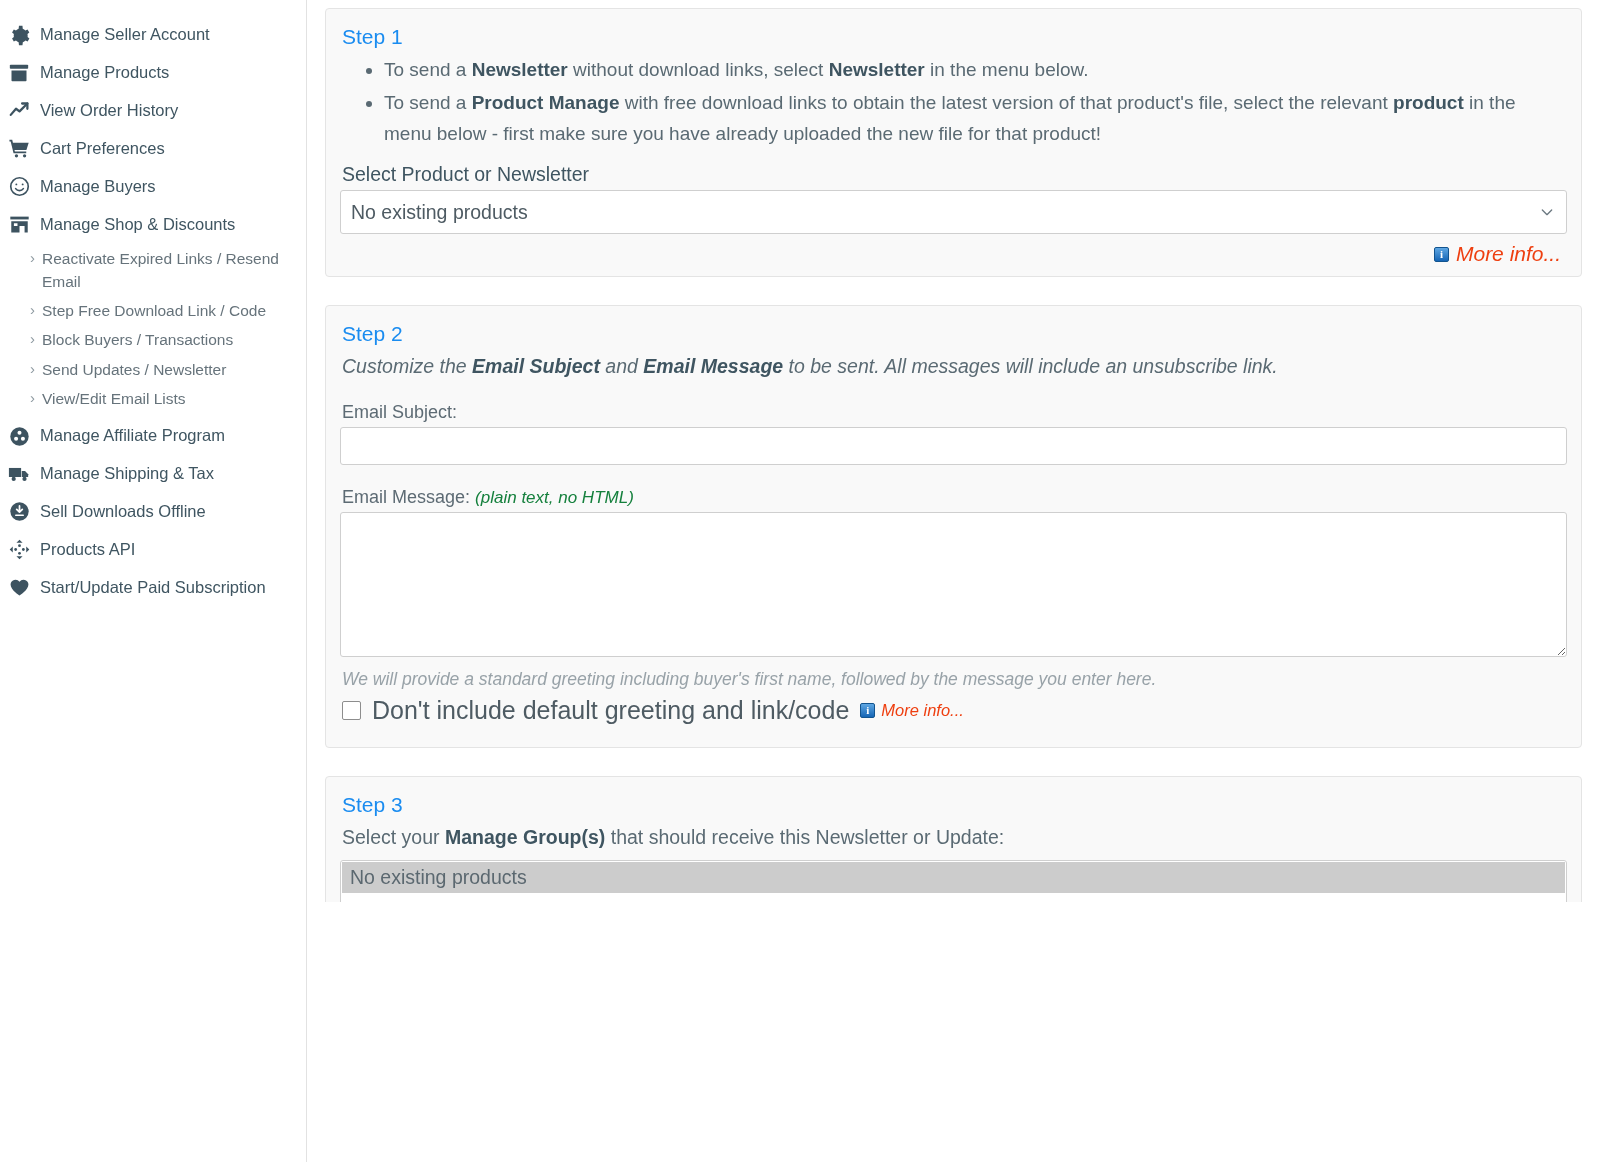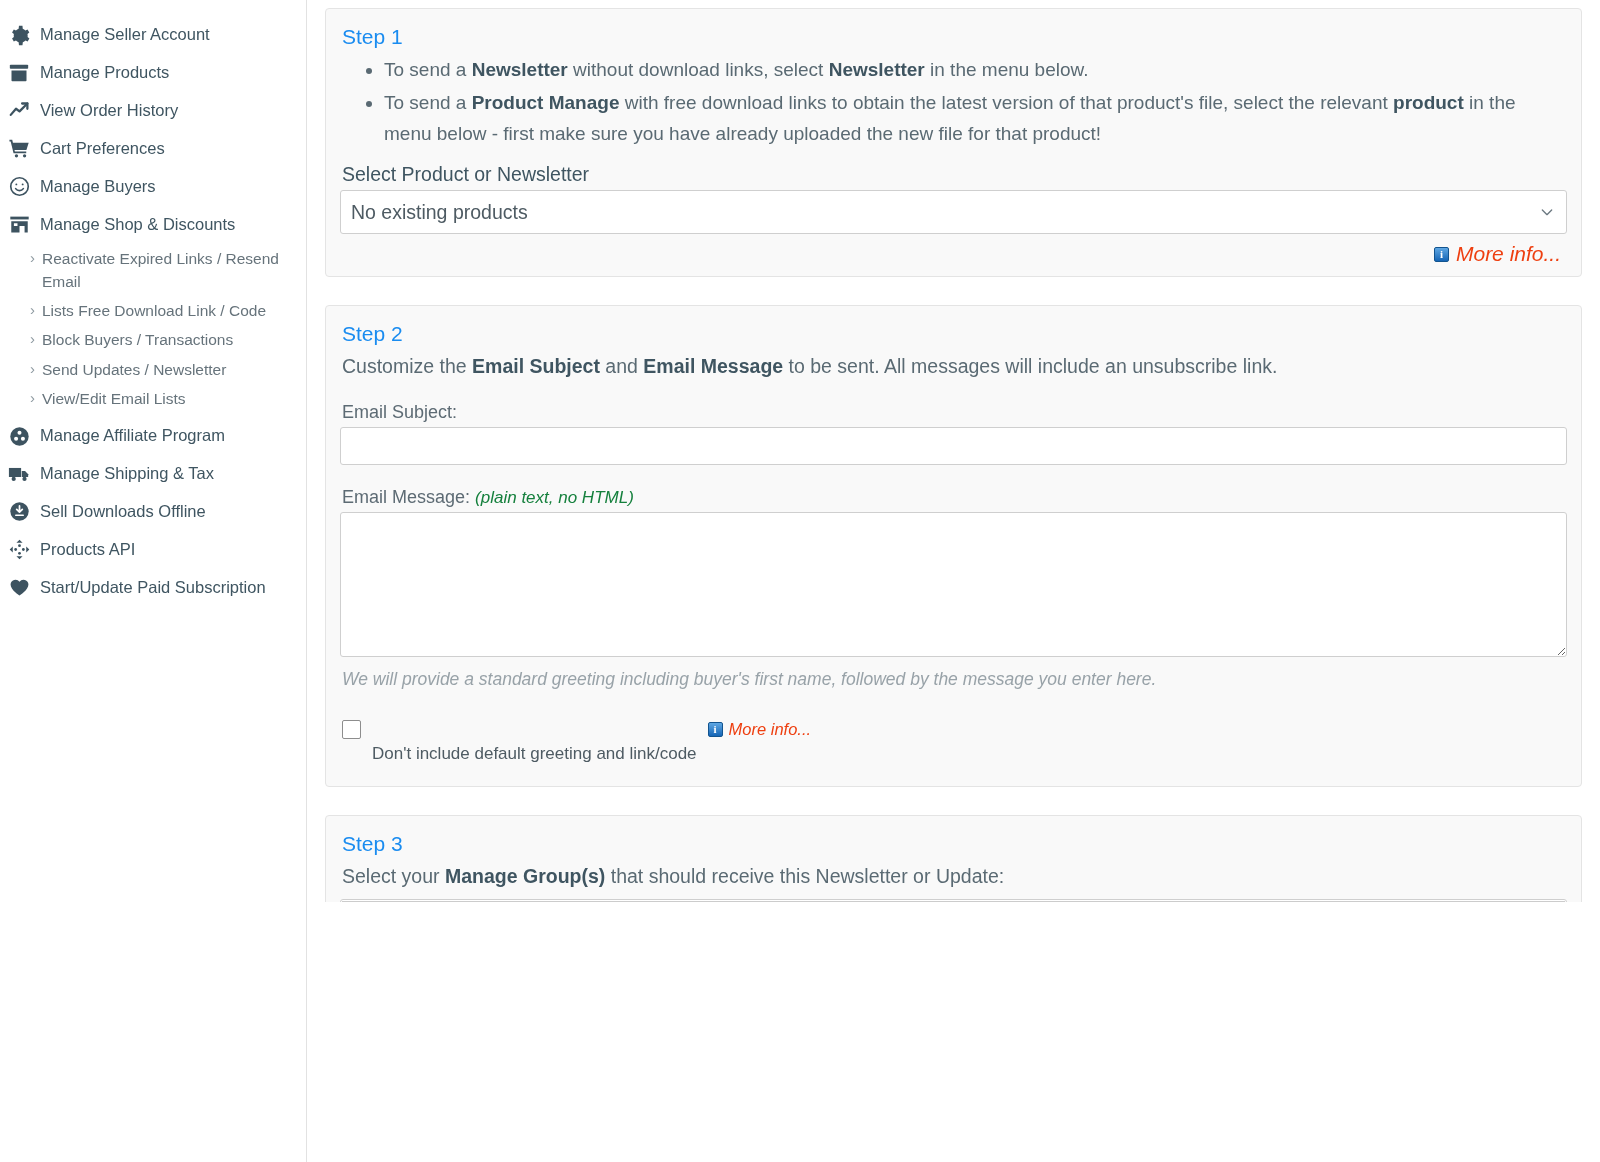--- a/index.html
+++ b/index.html
@@ -176,20 +176,21 @@
     line-height: 13px;
     text-align: center;
     font-family: "Liberation Serif", serif;
   }
 
   .step2-desc {
     color: #5a6a73;
     font-size: 19.5px;
     line-height: 1.5;
     margin: 2px 0 20px 2px;
+    font-style: italic;
   }
   .step2-desc b { color: #3f5561; font-weight: 700; }
 
   input.form-input {
     width: 100%;
     height: 38px;
     padding: 4px 9px;
     font-family: "Liberation Sans", sans-serif;
     font-size: 18px;
     color: #444;
@@ -231,23 +232,22 @@
     appearance: none;
     width: 19px; height: 19px;
     margin: 0;
     border: 1px solid #8d8d8d;
     border-radius: 2px;
     background: #ffffff;
     cursor: pointer;
   }
   .check-label {
     color: #4e5b63;
-    font-size: 17px;
+    font-size: 25px;
     cursor: pointer;
-    margin-top: 48px;
   }
 
   .step3-desc {
     color: #5a6a73;
     font-size: 19.5px;
     line-height: 1.5;
     margin: 2px 0 8px 2px;
   }
   .step3-desc b { color: #3f5561; font-weight: 700; }
 
@@ -337,21 +337,21 @@
       <span class="nav-label">Manage Shop &amp; Discounts</span>
     </a>
 
     <div class="subnav">
       <a class="subnav-item">
         <span class="chev">›</span>
         <span class="sublabel">Reactivate Expired Links / Resend Email</span>
       </a>
       <a class="subnav-item">
         <span class="chev">›</span>
-        <span class="sublabel">Lists Free Download Link / Code</span>
+        <span class="sublabel">Step Free Download Link / Code</span>
       </a>
       <a class="subnav-item">
         <span class="chev">›</span>
         <span class="sublabel">Block Buyers / Transactions</span>
       </a>
       <a class="subnav-item">
         <span class="chev">›</span>
         <span class="sublabel">Send Updates / Newsletter</span>
       </a>
       <a class="subnav-item">

